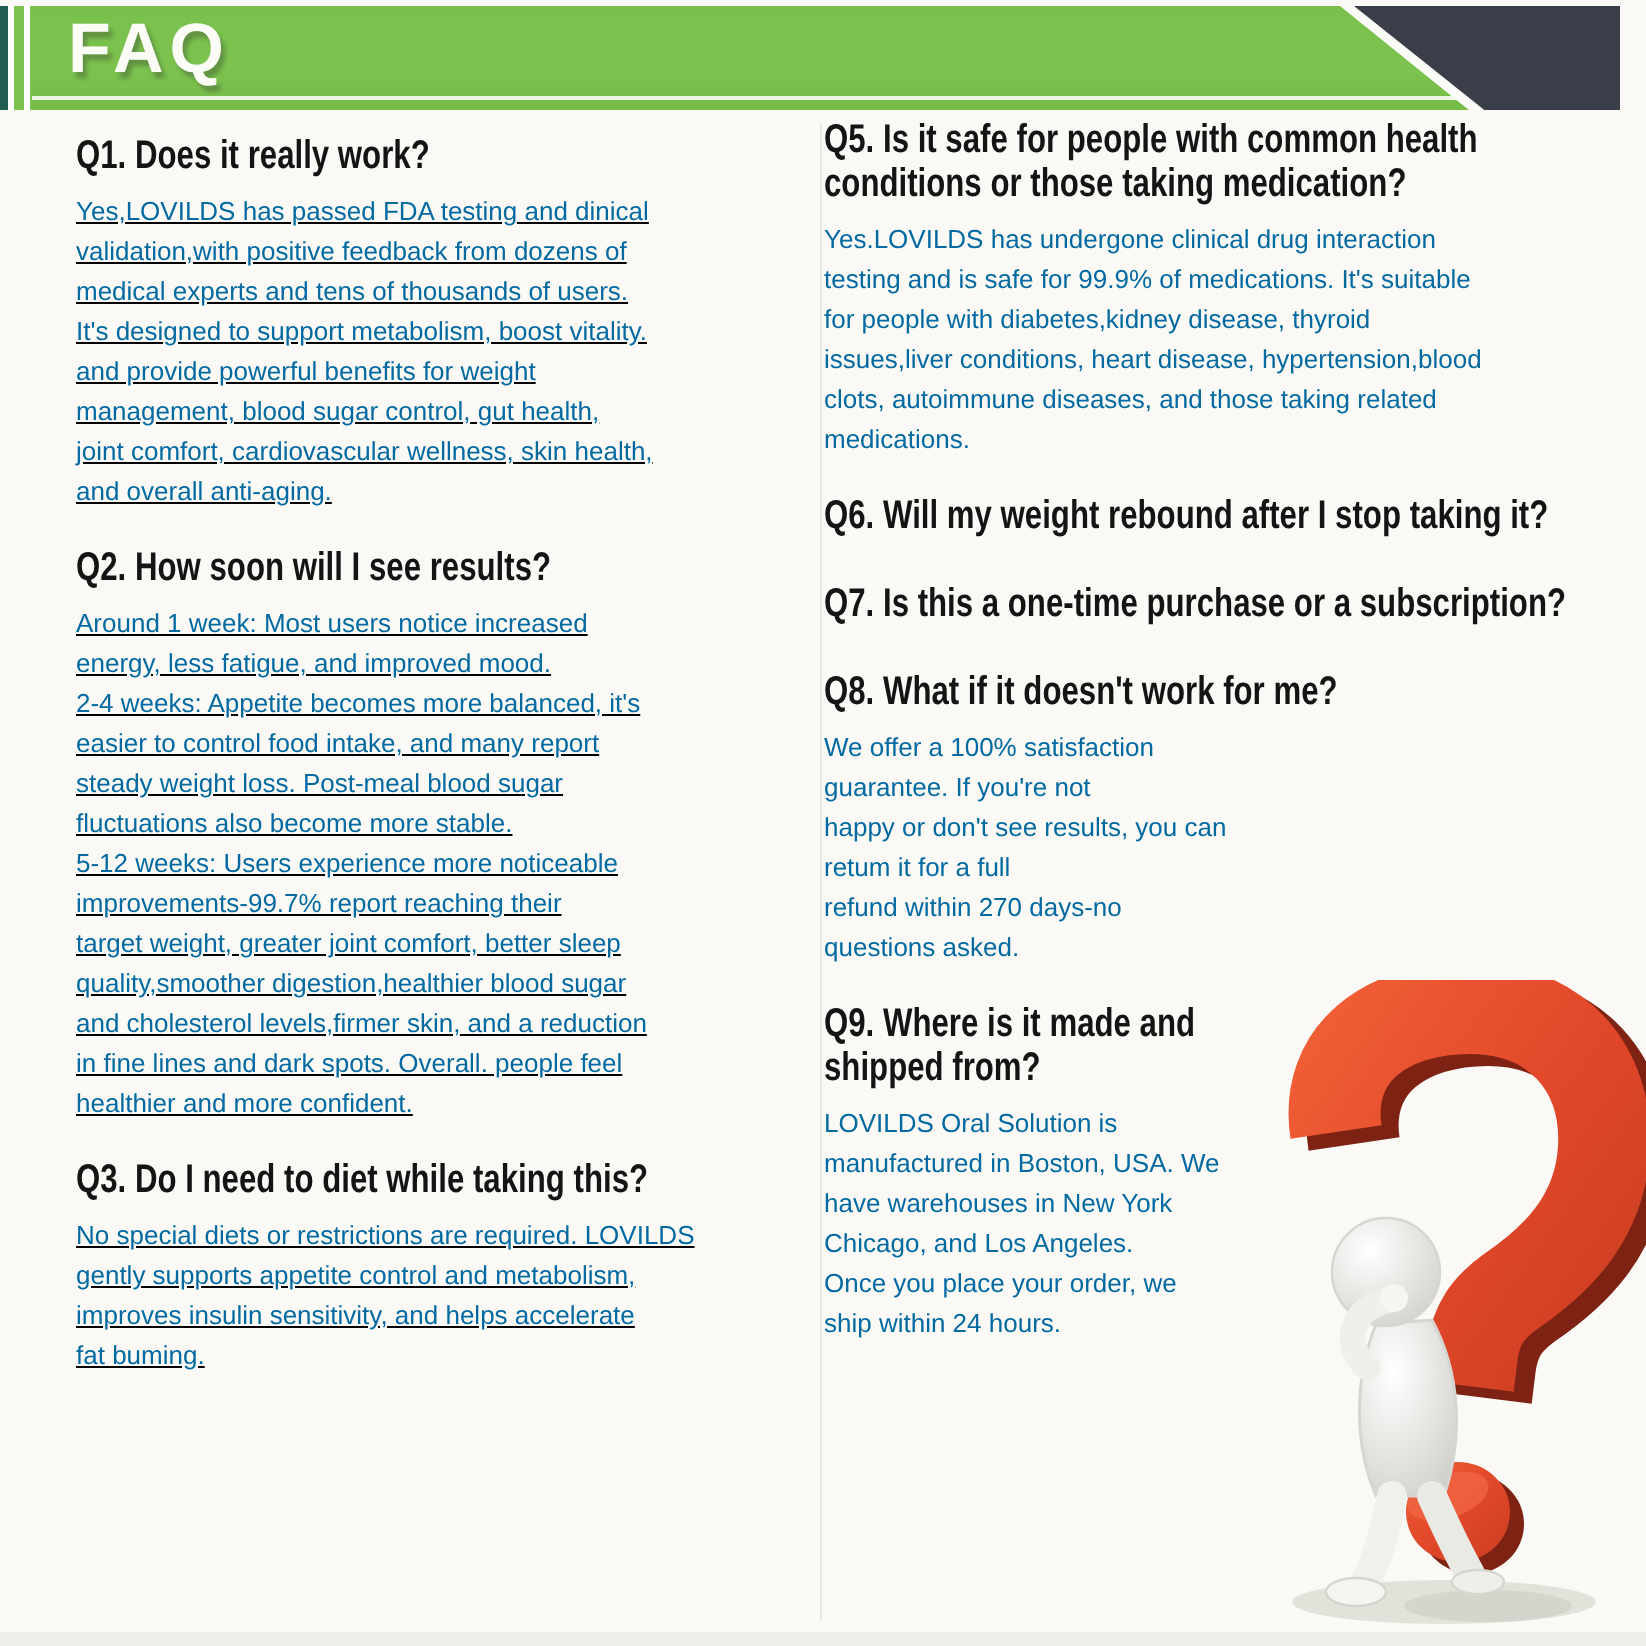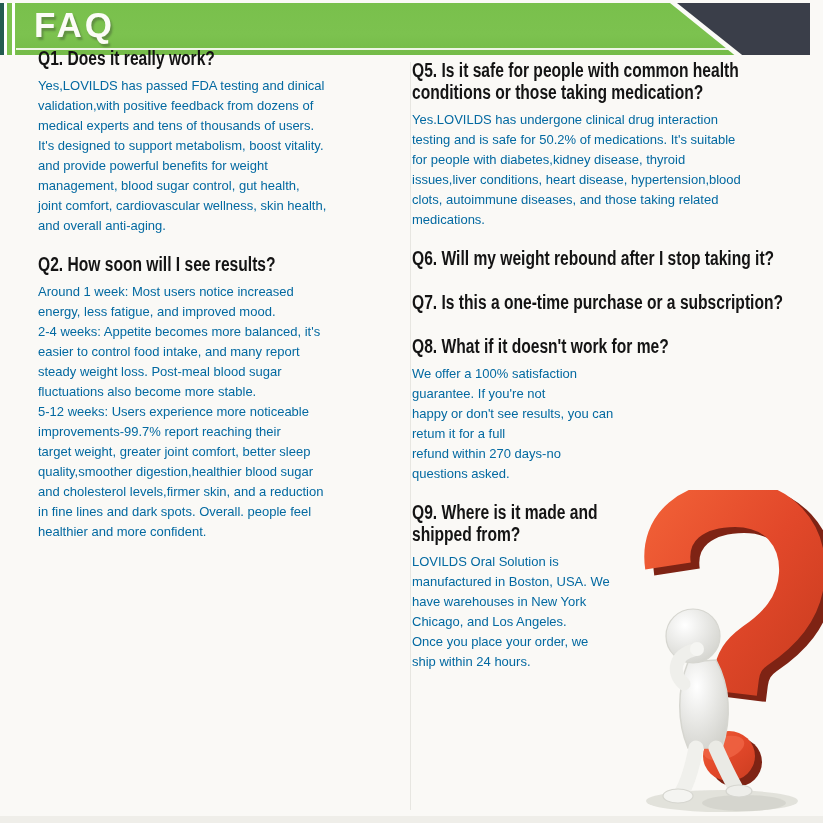--- a/index.html
+++ b/index.html
@@ -42,21 +42,21 @@
   }
   .banner-title {
     position: absolute; left: 34px; top: 2px;
     font-size: 35px; font-weight: 800; letter-spacing: 3px;
     color: #fcfcf7;
     text-shadow: 2px 3px 2px rgba(45,45,45,.32);
   }
 
   
   .col { position: absolute; }
-  .col-left  { left: 38px;  top: 44px; width: 375px; }
+  .col-left  { left: 38px;  top: 64px; width: 375px; text-decoration: underline; }
   .col-right { left: 412px; top: 56px; width: 398px; }
   .col-divider {
     position: absolute; left: 410px; top: 62px; height: 748px; width: 1px;
     background: #e7e6e1;
   }
   .qa h3 {
     margin: 15px 0 7px 0;
     font-size: 20px; font-weight: 700; color: #141414;
     line-height: 22px; white-space: pre;
     display: inline-block; transform: scaleX(.78); transform-origin: left top;
@@ -110,28 +110,35 @@
 steady weight loss. Post-meal blood sugar
 fluctuations also become more stable.
 5-12 weeks: Users experience more noticeable
 improvements-99.7% report reaching their
 target weight, greater joint comfort, better sleep
 quality,smoother digestion,healthier blood sugar
 and cholesterol levels,firmer skin, and a reduction
 in fine lines and dark spots. Overall. people feel
 healthier and more confident.</p>
   </section>
+  <section class="qa">
+    <h3>Q3. Do I need to diet while taking this?</h3><br>
+    <p>No special diets or restrictions are required. LOVILDS
+gently supports appetite control and metabolism,
+improves insulin sensitivity, and helps accelerate
+fat buming.</p>
+  </section>
 </div>
 
 <div class="col col-right">
   <section class="qa">
     <h3>Q5. Is it safe for people with common health
 conditions or those taking medication?</h3><br>
     <p>Yes.LOVILDS has undergone clinical drug interaction
-testing and is safe for 50.2% of medications. It's suitable
+testing and is safe for 99.9% of medications. It's suitable
 for people with diabetes,kidney disease, thyroid
 issues,liver conditions, heart disease, hypertension,blood
 clots, autoimmune diseases, and those taking related
 medications.</p>
   </section>
   <section class="qa">
     <h3>Q6. Will my weight rebound after I stop taking it?</h3><br>
   </section>
   <section class="qa">
     <h3>Q7. Is this a one-time purchase or a subscription?</h3><br>

